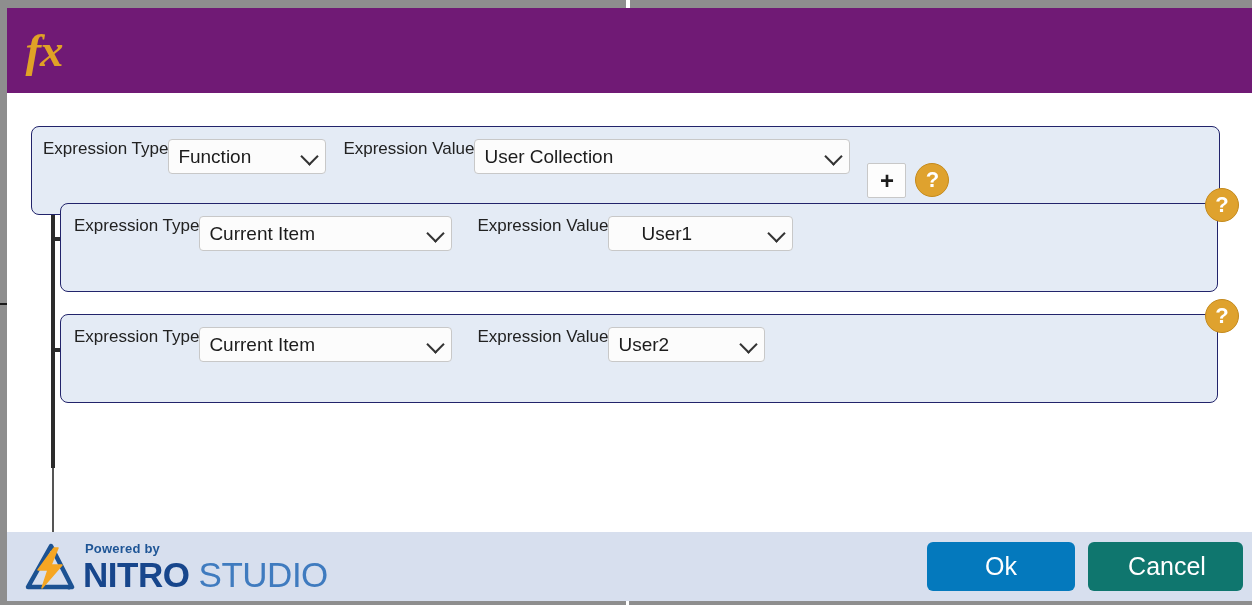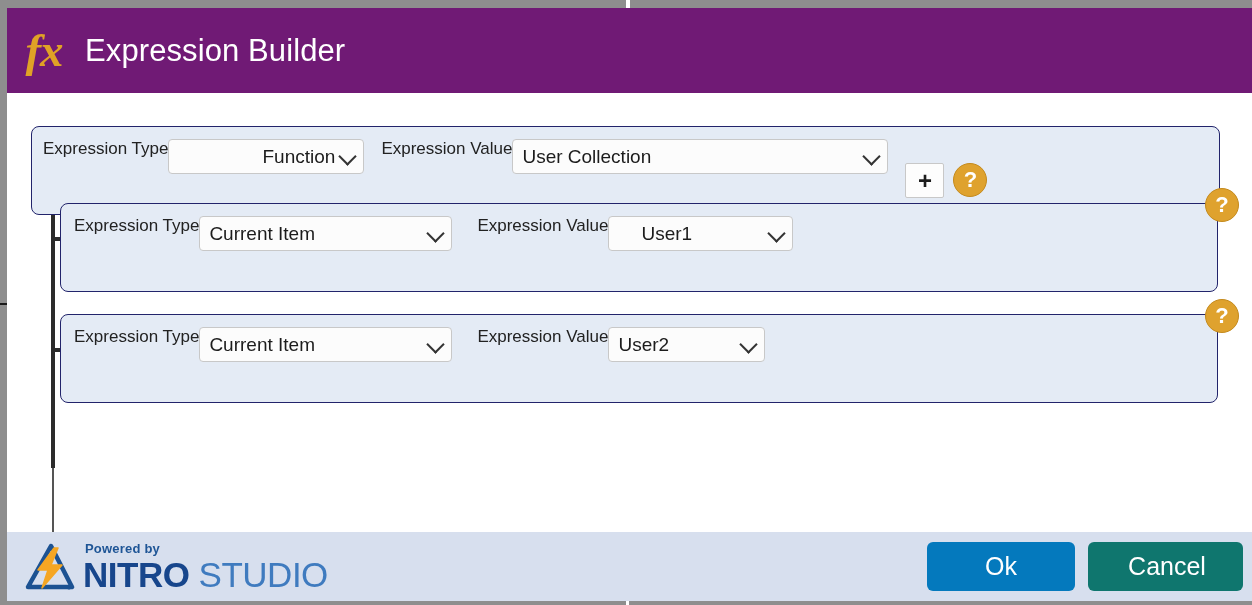--- a/index.html
+++ b/index.html
@@ -293,30 +293,29 @@
 
   <div id="chrome-top-strip"></div>
   <div id="chrome-top-notch"></div>
   <div id="chrome-left-strip"></div>
   <div id="chrome-left-tick"></div>
   <div id="chrome-bottom-strip"></div>
   <div id="chrome-bottom-notch"></div>
 
   <div id="title-bar">
     <div id="fx-logo">fx</div>
-    <div id="page-title">Expression Builder</div>
   </div>
 
   <div id="builder-body">
 
     <div id="root-node">
       <div class="node-field-row" style="left:11px; top:12px; gap:17px;">
         <div class="field-group">
           <div class="field-label">Expression Type</div>
-          <div class="select-box" style="width:196px;justify-content:flex-end;">
+          <div class="select-box" style="width:158px;">
             <span>Function</span>
             <span class="chev"></span>
           </div>
         </div>
         <div class="field-group">
           <div class="field-label">Expression Value</div>
           <div class="select-box" style="width:376px;align-items:center;">
             <span>User Collection</span>
             <span class="chev"></span>
           </div>

